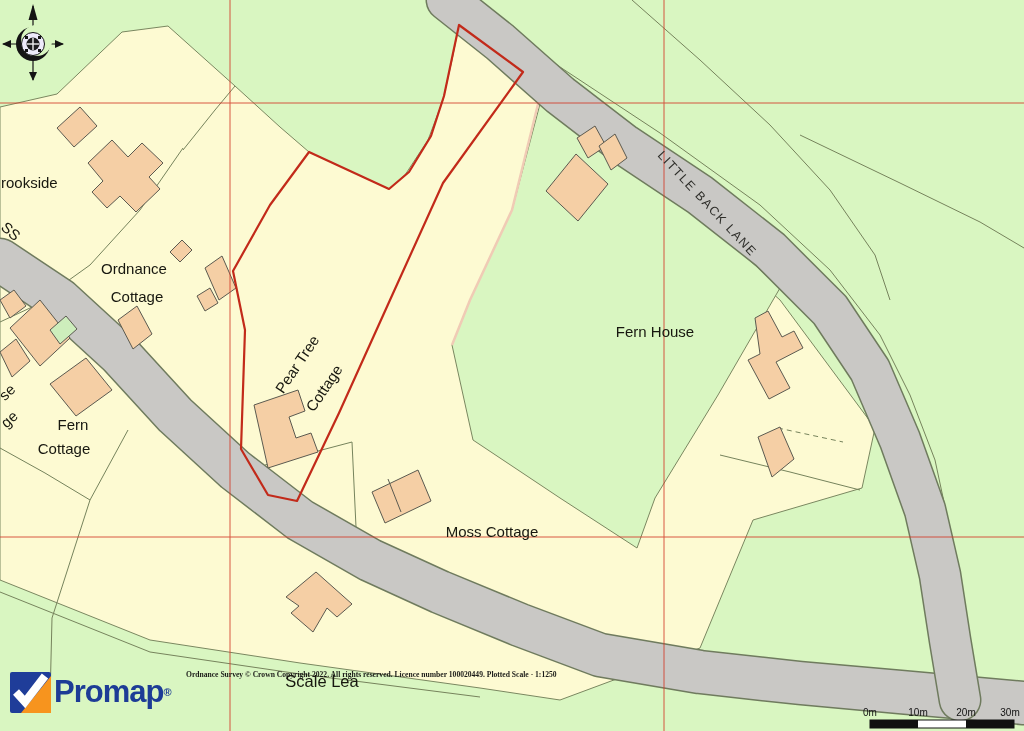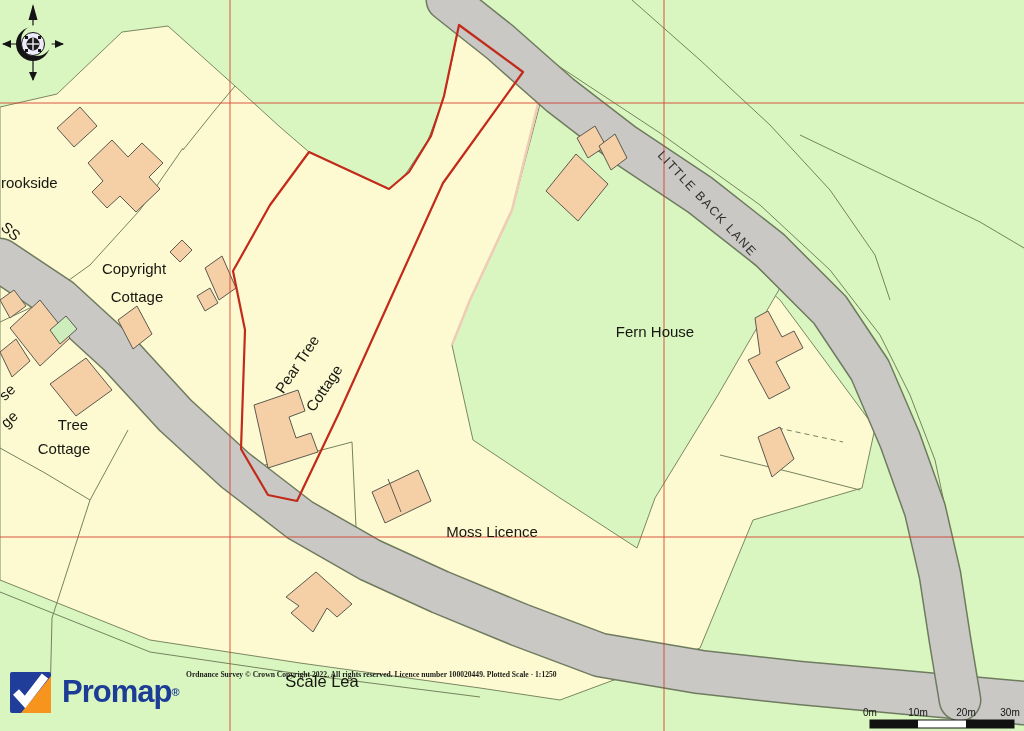--- a/index.html
+++ b/index.html
@@ -13,21 +13,21 @@
   .lbl.rot-se{transform:translate(-50%,-50%) rotate(-42deg);}
   .lbl.rot-pear{transform:translate(-50%,-50%) rotate(-56deg);}
   .lbl.rot-lane{transform:translate(-50%,-50%) rotate(47deg);
        font-size:12.5px;letter-spacing:1.5px;color:#2e2e2a;}
   .lbl.big{font-size:16.5px;}
   .copyright{position:absolute;left:186px;top:670px;width:420px;
        font-family:"Liberation Serif",serif;font-weight:bold;font-size:7.6px;
        color:#1b1b18;white-space:nowrap;}
   .logo{position:absolute;left:8px;top:668px;display:flex;align-items:center;}
   .logo .wordmark{font-size:31px;font-weight:bold;color:#1d3c96;
-       letter-spacing:-1px;margin-left:8px;}
+       letter-spacing:-1px;}
   .logo sup{font-size:11px;font-weight:bold;color:#1d3c96;vertical-align:18px;}
 </style>
 </head>
 <body>
 
 <div class="stage">
 
 <svg class="map" width="1024" height="731" viewBox="0 0 1024 731">
 
   <rect x="0" y="0" width="1024" height="731" fill="#d9f6c1"></rect>
@@ -123,30 +123,30 @@
     <text x="918" y="716" font-size="10" fill="#111111" text-anchor="middle" font-family="Liberation Sans, sans-serif">10m</text>
     <text x="966" y="716" font-size="10" fill="#111111" text-anchor="middle" font-family="Liberation Sans, sans-serif">20m</text>
     <text x="1010" y="716" font-size="10" fill="#111111" text-anchor="middle" font-family="Liberation Sans, sans-serif">30m</text>
   </g>
 </svg>
 
 <div class="copyright">Ordnance Survey © Crown Copyright 2022. All rights reserved. Licence number 100020449. Plotted Scale -  1:1250</div>
 
 <div class="lbl tl" style="left:1px;top:175px">rookside</div>
 <div class="lbl rot-ss" style="left:11px;top:231px">SS</div>
-<div class="lbl" style="left:134px;top:268px">Copyright</div>
+<div class="lbl" style="left:134px;top:268px">Ordnance</div>
 <div class="lbl" style="left:137px;top:296px">Cottage</div>
 <div class="lbl rot-se" style="left:7px;top:392px">se</div>
 <div class="lbl rot-se" style="left:9px;top:419px">ge</div>
-<div class="lbl" style="left:73px;top:424px">Tree</div>
+<div class="lbl" style="left:73px;top:424px">Fern</div>
 <div class="lbl" style="left:64px;top:448px">Cottage</div>
 <div class="lbl rot-pear" style="left:297px;top:364px">Pear Tree</div>
 <div class="lbl rot-pear" style="left:324px;top:388px">Cottage</div>
 <div class="lbl" style="left:655px;top:331px">Fern House</div>
-<div class="lbl" style="left:492px;top:531px">Moss Licence</div>
+<div class="lbl" style="left:492px;top:531px">Moss Cottage</div>
 <div class="lbl big" style="left:322px;top:681px">Scale Lea</div>
 <div class="lbl rot-lane" style="left:707px;top:204px">LITTLE BACK LANE</div>
 
 <div class="logo">
   <svg width="46" height="48" viewBox="0 0 46 48">
     <rect x="2" y="4" width="41" height="41" rx="2" fill="#1f3d99"></rect>
     <polygon points="43,8 43,45 13,45" fill="#f7941e"></polygon>
     <path d="M8,24 L17,34 L37,8" fill="none" stroke="#ffffff" stroke-width="8"></path>
   </svg>
   <span class="wordmark">Promap</span>

